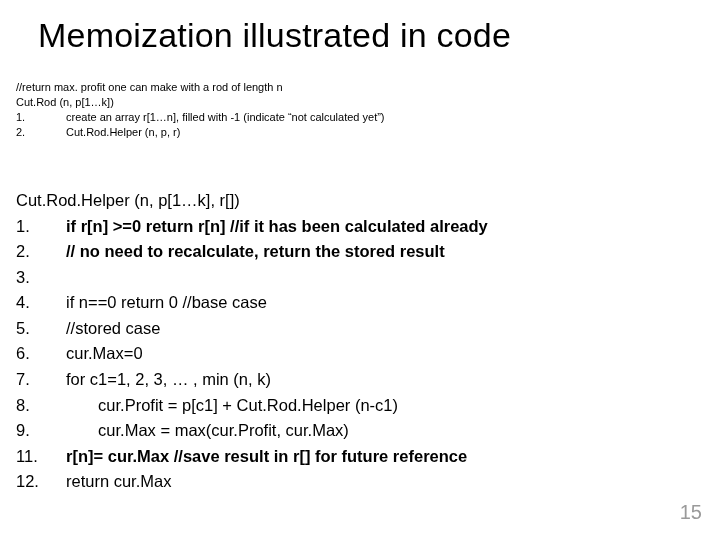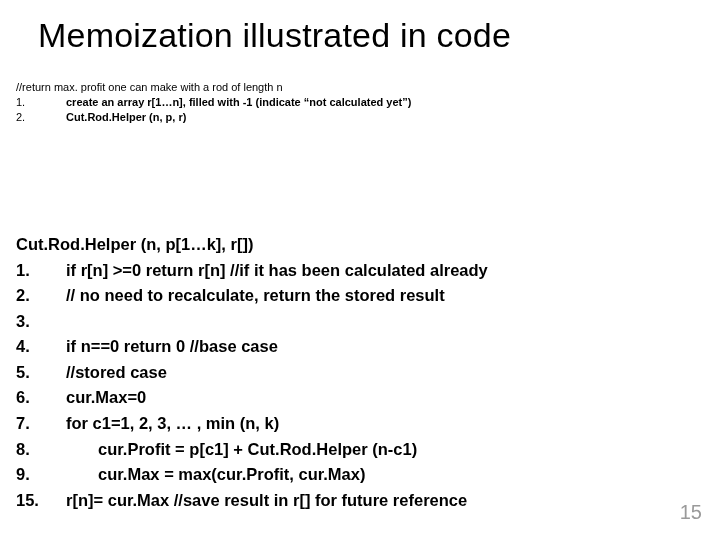--- a/index.html
+++ b/index.html
@@ -37,21 +37,21 @@
   }
   .block2 {
     position: absolute;
     top: 188px;
     left: 16px;
     right: 30px;
     font-size: 16.5px;
     line-height: 1.55;
     color: #000;
   }
-  .b { font-weight: 700; margin-top: 44px; }
+  .b { font-weight: 400; }
   .bi { font-weight: 700; margin-left: 36px; }
   table.code {
     border-collapse: collapse;
   }
   table.code td.num {
     vertical-align: top;
     width: 50px;
     padding: 0;
   }
   table.code td.txt {
@@ -68,20 +68,21 @@
 </style>
 </head>
 <body>
 
 <div class="slide">
 
   <div class="title">Memoization illustrated in code</div>
 
   <div class="block1">
     <div>//return max. profit one can make with a rod of length n</div>
+    <div>Cut.Rod (n, p[1…k])</div>
     <table class="code">
       <tbody>
           <tr>
         <td class="num">1.</td>
         <td class="txt b">create an array r[1…n], filled with -1 (indicate “not calculated yet”)</td>
       </tr>
       <tr>
         <td class="num">2.</td>
         <td class="txt b">Cut.Rod.Helper (n, p, r)</td>
       </tr>
@@ -123,21 +124,25 @@
       </tr>
       <tr>
         <td class="num b">8.</td>
         <td class="txt b">&nbsp;&nbsp;&nbsp;&nbsp;&nbsp;&nbsp;&nbsp;<span>cur.Profit = p[c1] + Cut.Rod.Helper (n-c1)</span></td>
       </tr>
       <tr>
         <td class="num b">9.</td>
         <td class="txt b">&nbsp;&nbsp;&nbsp;&nbsp;&nbsp;&nbsp;&nbsp;<span>cur.Max = max(cur.Profit, cur.Max)</span></td>
       </tr>
       <tr>
-        <td class="num b">15.</td>
+        <td class="num b">11.</td>
         <td class="txt bi">r[n]= cur.Max   //save result in r[] for future reference</td>
+      </tr>
+      <tr>
+        <td class="num b">12.</td>
+        <td class="txt b">return cur.Max</td>
       </tr>
     </tbody>
       </table>
   </div>
 
   <div class="pagenum">15</div>
 </div>
 
 </body></html>

